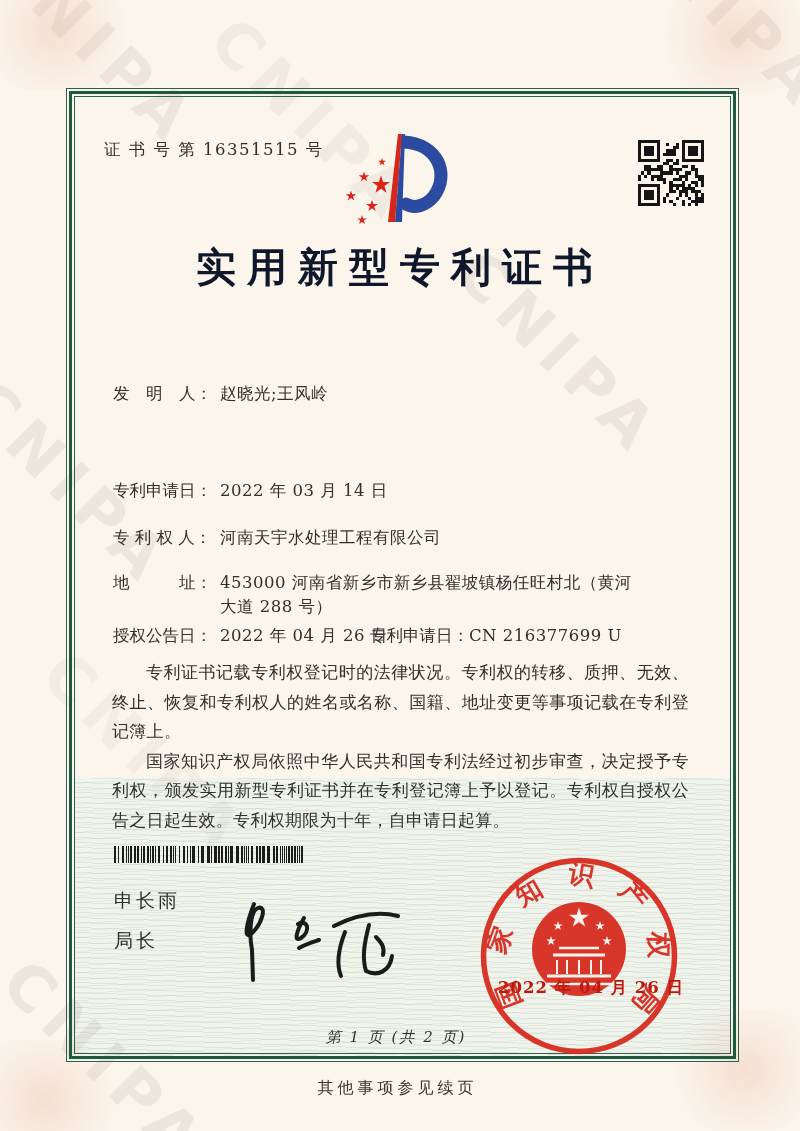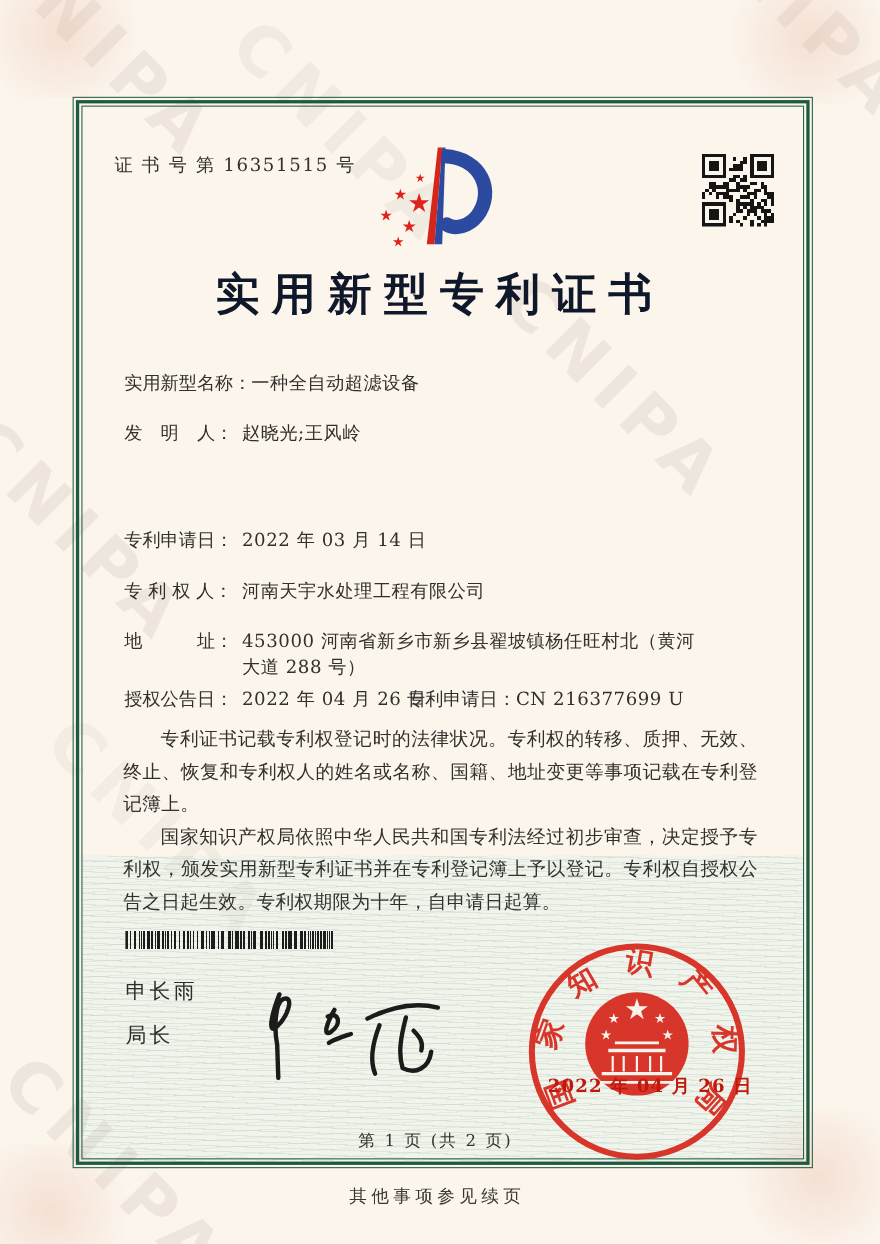--- a/index.html
+++ b/index.html
@@ -56,21 +56,21 @@
   .signer{position:absolute;left:114px;z-index:2;font-family:"DejaVu Sans","Liberation Sans",sans-serif;
           font-size:19px;letter-spacing:3px;color:#2d2d2d;}
   .signer-title{top:928px;text-align:center;} .signer-name{top:888px;}
   .signature{position:absolute;left:224px;top:890px;width:205px;height:100px;z-index:4;}
 
   .seal{position:absolute;left:479px;top:856px;width:200px;height:200px;z-index:4;opacity:.93;}
   .seal-date{position:absolute;left:498px;top:977px;width:160px;z-index:5;text-align:center;
              font-size:16.5px;font-weight:700;color:#bf190e;letter-spacing:1px;white-space:nowrap;}
 
   .page-footer{position:absolute;left:0;top:1028px;width:792px;z-index:2;text-align:center;
-               font-size:15px;letter-spacing:2px;color:#33312d;}
+               font-size:15px;letter-spacing:2px;color:#33312d;font-style:italic;}
   .cont-note{position:absolute;left:0;top:1078px;width:795px;z-index:2;text-align:center;
              font-size:16px;letter-spacing:4px;color:#3a3833;}
 </style>
 </head>
 <body>
 
 <div class="page">
 
   <div class="wm wm1">CNIPA</div>
   <div class="wm wm2">CNIPA</div>
@@ -325,23 +325,20 @@
         <rect x="6" y="20" width="1" height="1"></rect>
         <rect x="11" y="20" width="1" height="1"></rect>
         <rect x="14" y="20" width="1" height="1"></rect>
         <rect x="16" y="20" width="1" height="1"></rect>
         <rect x="18" y="20" width="1" height="1"></rect>
       </g>
   </svg>
 
   <h1 class="title">实用新型专利证书</h1>
 
-  <div class="field r1">
-    <span class="flabel">实用新型名称：</span><span class="fvalue">一种全自动超滤设备</span>
-  </div>
   <div class="field r2">
     <span class="flabel">发　明　人：</span><span class="fvalue">赵晓光;王风岭</span>
   </div>
   <div class="field r4">
     <span class="flabel">专利申请日：</span><span class="fvalue">2022 年 03 月 14 日</span>
   </div>
   <div class="field r5">
     <span class="flabel">专 利 权 人：</span><span class="fvalue">河南天宇水处理工程有限公司</span>
   </div>
   <div class="field r6">

